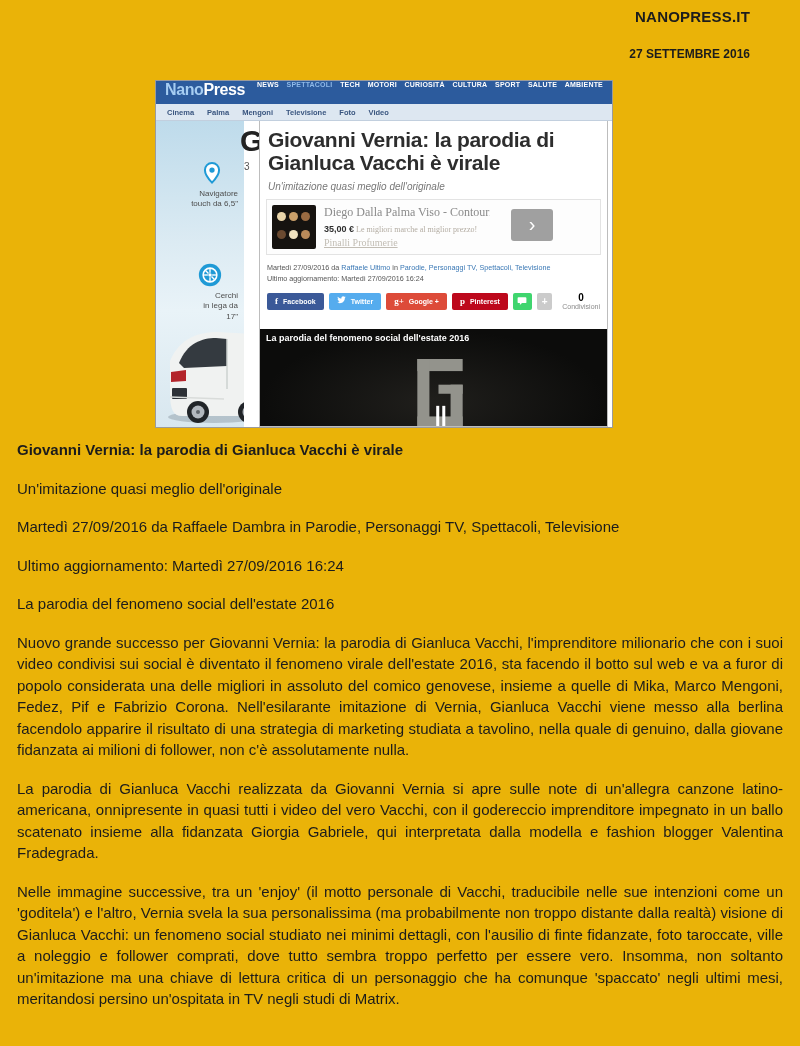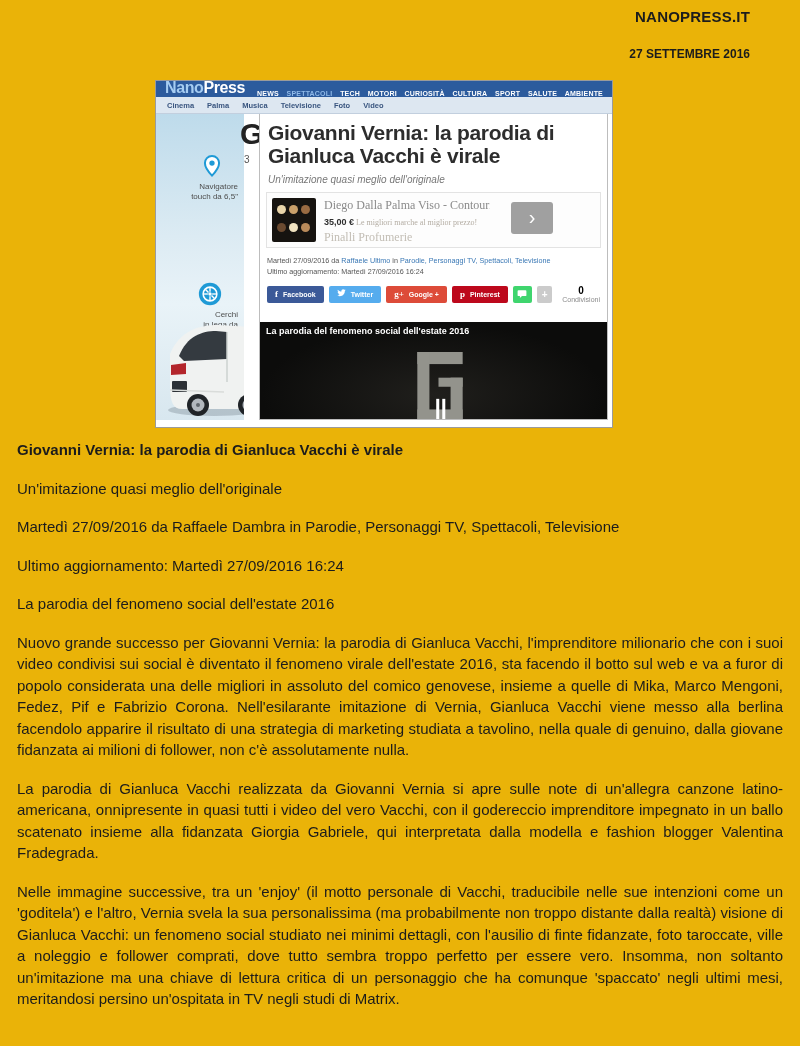--- a/index.html
+++ b/index.html
@@ -12,21 +12,21 @@
   
   .site-name { position:absolute; top:8px; right:50px; font-size:15px; font-weight:bold; letter-spacing:.2px; }
   .page-date { position:absolute; top:47px; right:50px; font-size:12px; font-weight:bold; }
 
   
   .shot {
     position:absolute; left:155px; top:80px; width:458px; height:348px;
     border:1px solid #9b9b9b; background:#fff; overflow:hidden;
   }
   .sc-nav {
-    height:16px; background:#2c5b9d; display:flex; align-items:flex-end; padding:0 9px;
+    height:23px; background:#2c5b9d; display:flex; align-items:flex-start; padding:0 9px;
   }
   .sc-logo { font-size:16px; font-weight:bold; letter-spacing:-.4px; margin-right:12px; white-space:nowrap; }
   .sc-logo .nano { color:#a6cdf2; } .sc-logo .press { color:#fff; }
   .sc-navlist { flex:1; display:flex; justify-content:space-between; align-items:center; }
   .sc-navlist span { font-size:7px; font-weight:bold; color:#fff; letter-spacing:.2px; cursor:default; }
   .sc-navlist span.active { color:#8fb9e8; }
   .sc-subnav {
     height:17px; background:#dde7f1; border-bottom:1px solid #c2cfde;
     display:flex; align-items:center; gap:13px; padding:0 11px;
   }
@@ -38,21 +38,21 @@
   .frag-number { position:absolute; left:88px; top:40px; font-size:10px; color:#555; z-index:1; }
 
   
   .sidebar {
     position:absolute; left:0; top:0; width:88px; height:306px; overflow:hidden;
     background:linear-gradient(180deg,#bedbeb 0%,#dcebf3 40%,#e9f3f8 62%,#d8e7ef 100%);
   }
   .feat { position:absolute; left:0; right:6px; text-align:right; }
   .feat .ic { display:inline-block; margin-right:16px; }
   .feat .lbl { font-size:8px; color:#4d4d4d; line-height:1.3; }
-  .feat1 { top:40px; } .feat2 { top:96px; } .feat3 { top:168px;padding-left:41px; }
+  .feat1 { top:40px; } .feat2 { top:96px; } .feat3 { top:142px;padding-left:41px; }
   .car { position:absolute; bottom:-2px; left:0; }
 
   
   .popup {
     position:absolute; left:103px; top:0; width:349px; height:306px; z-index:2;
     background:#fff; border:1px solid #bdbdbd; border-top:none; overflow:hidden;
   }
   .p-title {
     margin:7px 10px 0 8px; width:300px; font-size:21px; line-height:1.1;
     font-weight:bold; color:#2d2d2d; letter-spacing:-.3px;
@@ -64,21 +64,21 @@
   }
   .ad-thumb {
     position:absolute; left:5px; top:5px; width:44px; height:44px; background:#161310; border-radius:2px;
     display:grid; grid-template-columns:repeat(3,1fr); gap:2px; padding:7px 5px 4px;
   }
   .ad-thumb i { display:block; width:9px; height:9px; border-radius:50%; }
   .ad-text { position:absolute; left:57px; top:5px; right:110px; font-family:"Liberation Serif", serif; }
   .ad-title { font-size:12px; color:#8a8a8a; white-space:nowrap; overflow:hidden; }
   .ad-row { margin-top:4px; font-size:8px; color:#b3aca2; }
   .ad-price { font-family:"Liberation Sans", sans-serif; font-size:9px; font-weight:bold; color:#2e2e2e; }
-  .ad-store { margin-top:3px; font-size:12px; color:#c2bdb4; }
+  .ad-store { margin-top:3px; font-size:10px; color:#c2bdb4;text-decoration:underline; }
   .ad-cta {
     position:absolute; left:244px; top:9px; width:42px; height:32px; background:#a0a0a0;
     border-radius:3px; color:#fff; font-size:20px; line-height:30px; text-align:center; cursor:pointer;
   }
 
   .p-byline { margin:8px 7px 0; font-size:7.2px; line-height:1.5; color:#555; }
   .p-byline a { color:#3a78b5; text-decoration:none; cursor:pointer; }
 
   .p-share { margin:7px 7px 0; display:flex; align-items:center; gap:5px; }
   .sh-btn {
@@ -128,21 +128,21 @@
         <span>CULTURA</span>
         <span>SPORT</span>
         <span>SALUTE</span>
         <span>AMBIENTE</span>
       </div>
     </div>
 
     <div class="sc-subnav">
       <span>Cinema</span>
       <span>Palma</span>
-      <span>Musica</span>
+      <span>Mengoni</span>
       <span>Televisione</span>
       <span>Foto</span>
       <span>Video</span>
     </div>
 
     <div class="sc-content">
 
       <div class="frag-letter">G</div>
       <div class="frag-number">3</div>
 

